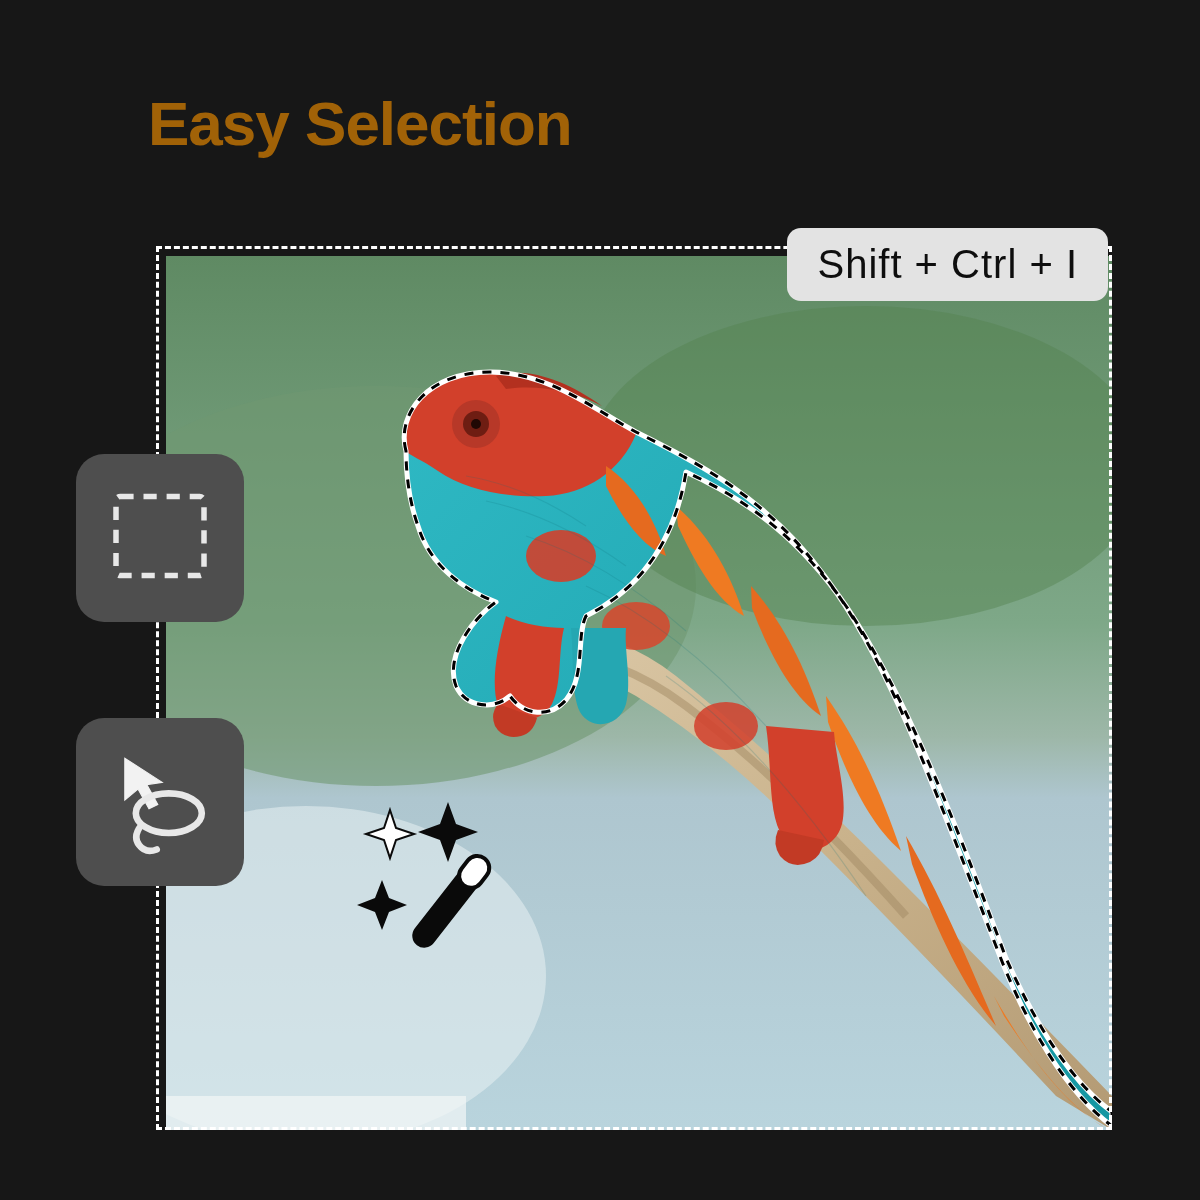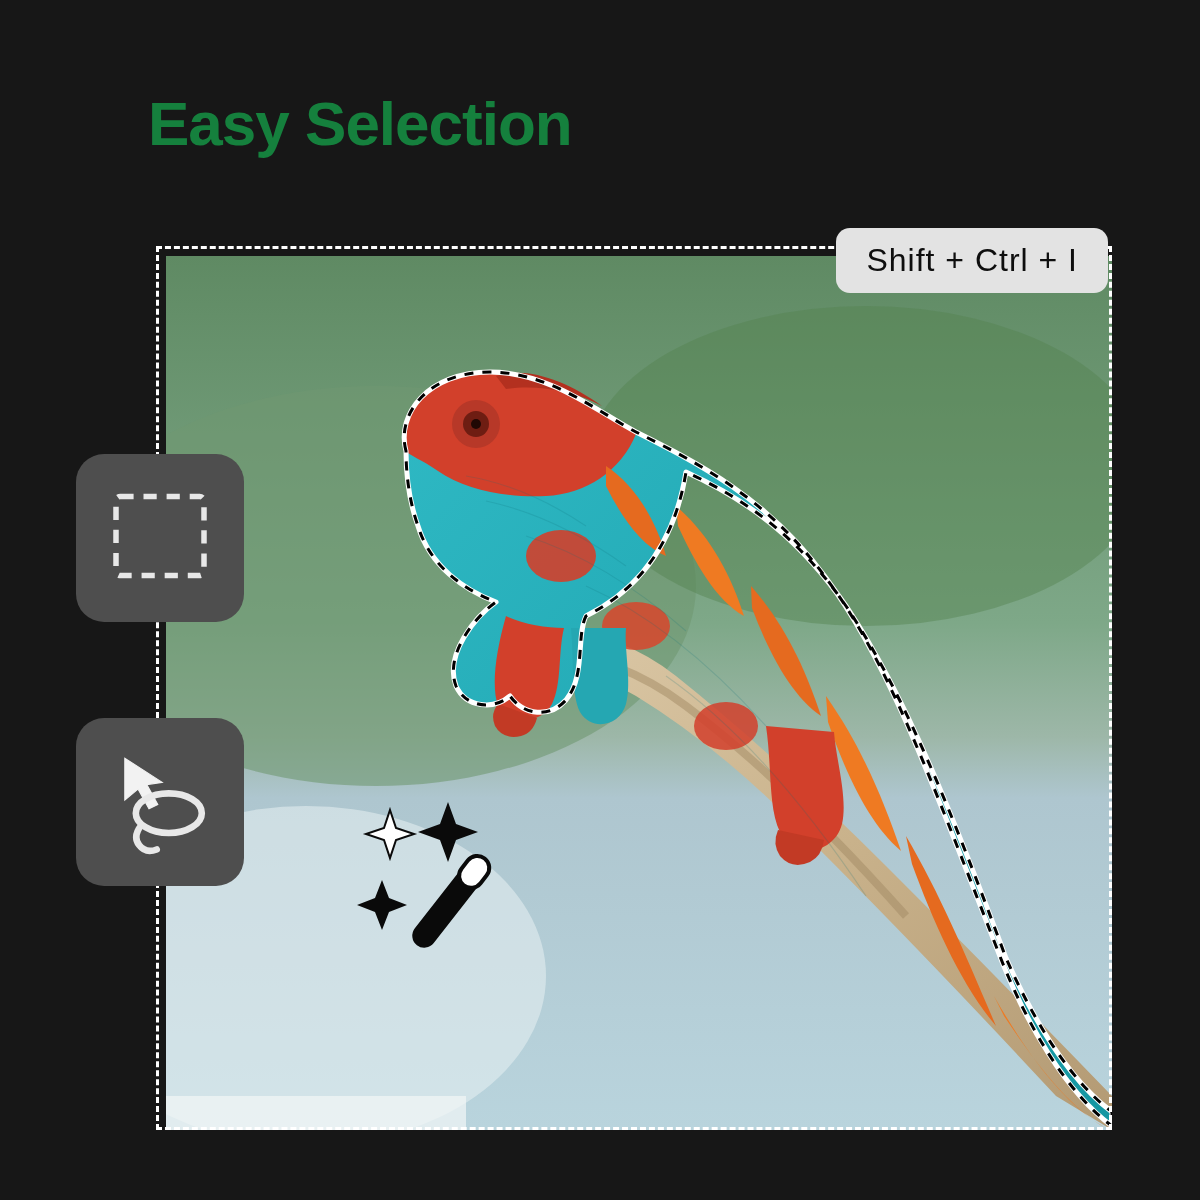--- a/index.html
+++ b/index.html
@@ -10,21 +10,21 @@
       font-family: -apple-system, BlinkMacSystemFont, "Segoe UI", Arial, sans-serif;
       position: relative;
       overflow: hidden;
     }
     .title {
       position: absolute;
       top: 88px;
       left: 148px;
       font-size: 62px;
       font-weight: 800;
-      color: #15803d;
+      color: #a16207;
       letter-spacing: -1px;
     }
     .canvas-area {
       position: absolute;
       top: 246px;
       left: 156px;
       width: 956px;
       height: 884px;
     }
     .selection-outline {
@@ -48,21 +48,21 @@
       inset: 0;
       z-index: 2;
       pointer-events: none;
     }
     .shortcut-badge {
       position: absolute;
       top: 228px;
       right: 92px;
       background: #e3e3e3;
       color: #0e0e0e;
-      font-size: 32px;
+      font-size: 40px;
       font-weight: 400;
       padding: 14px 30px;
       border-radius: 14px;
       z-index: 5;
       letter-spacing: 1px;
     }
     .tool-btn {
       position: absolute;
       width: 168px;
       height: 168px;

